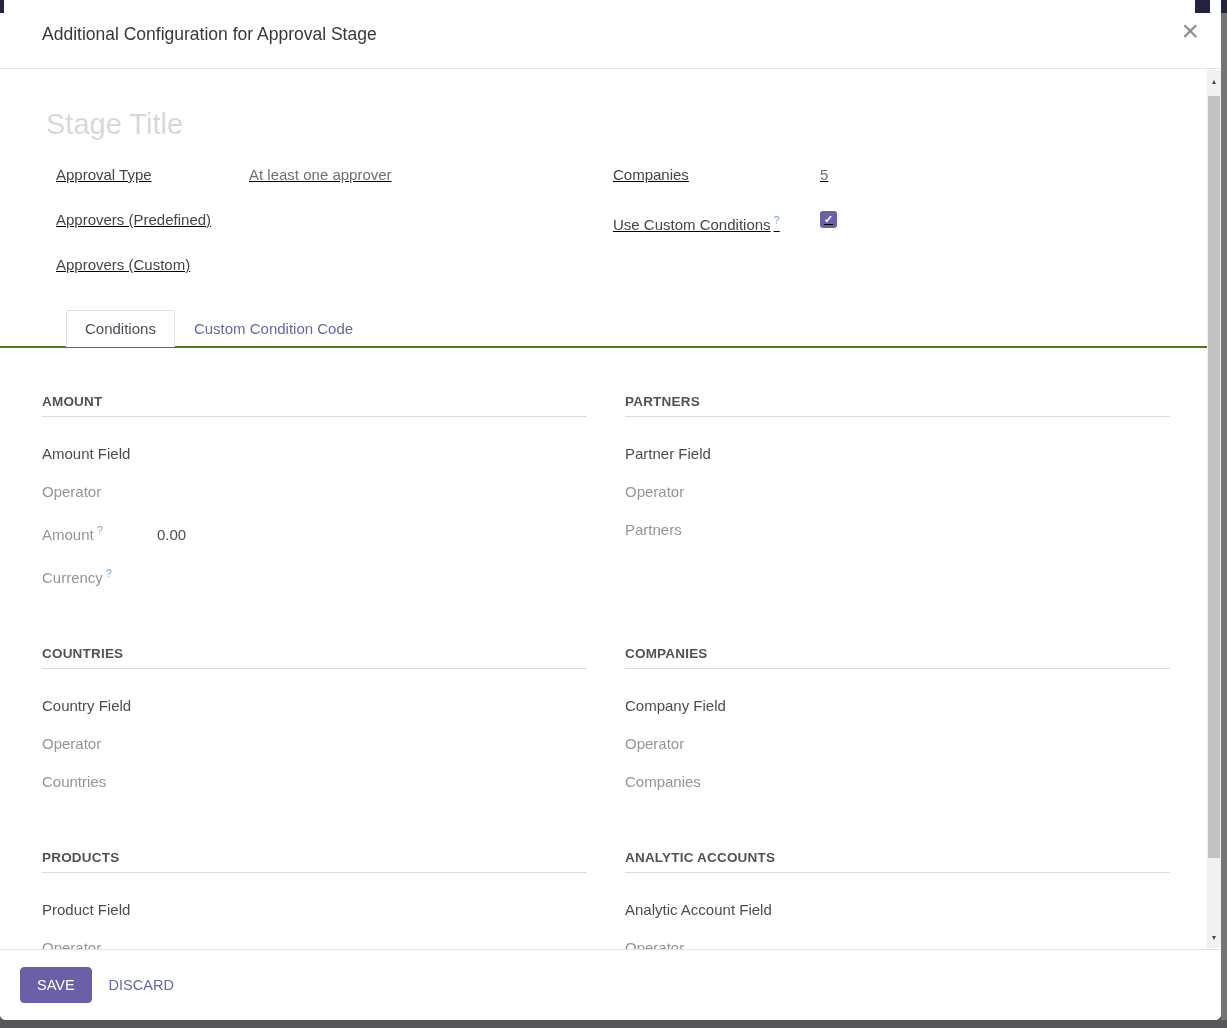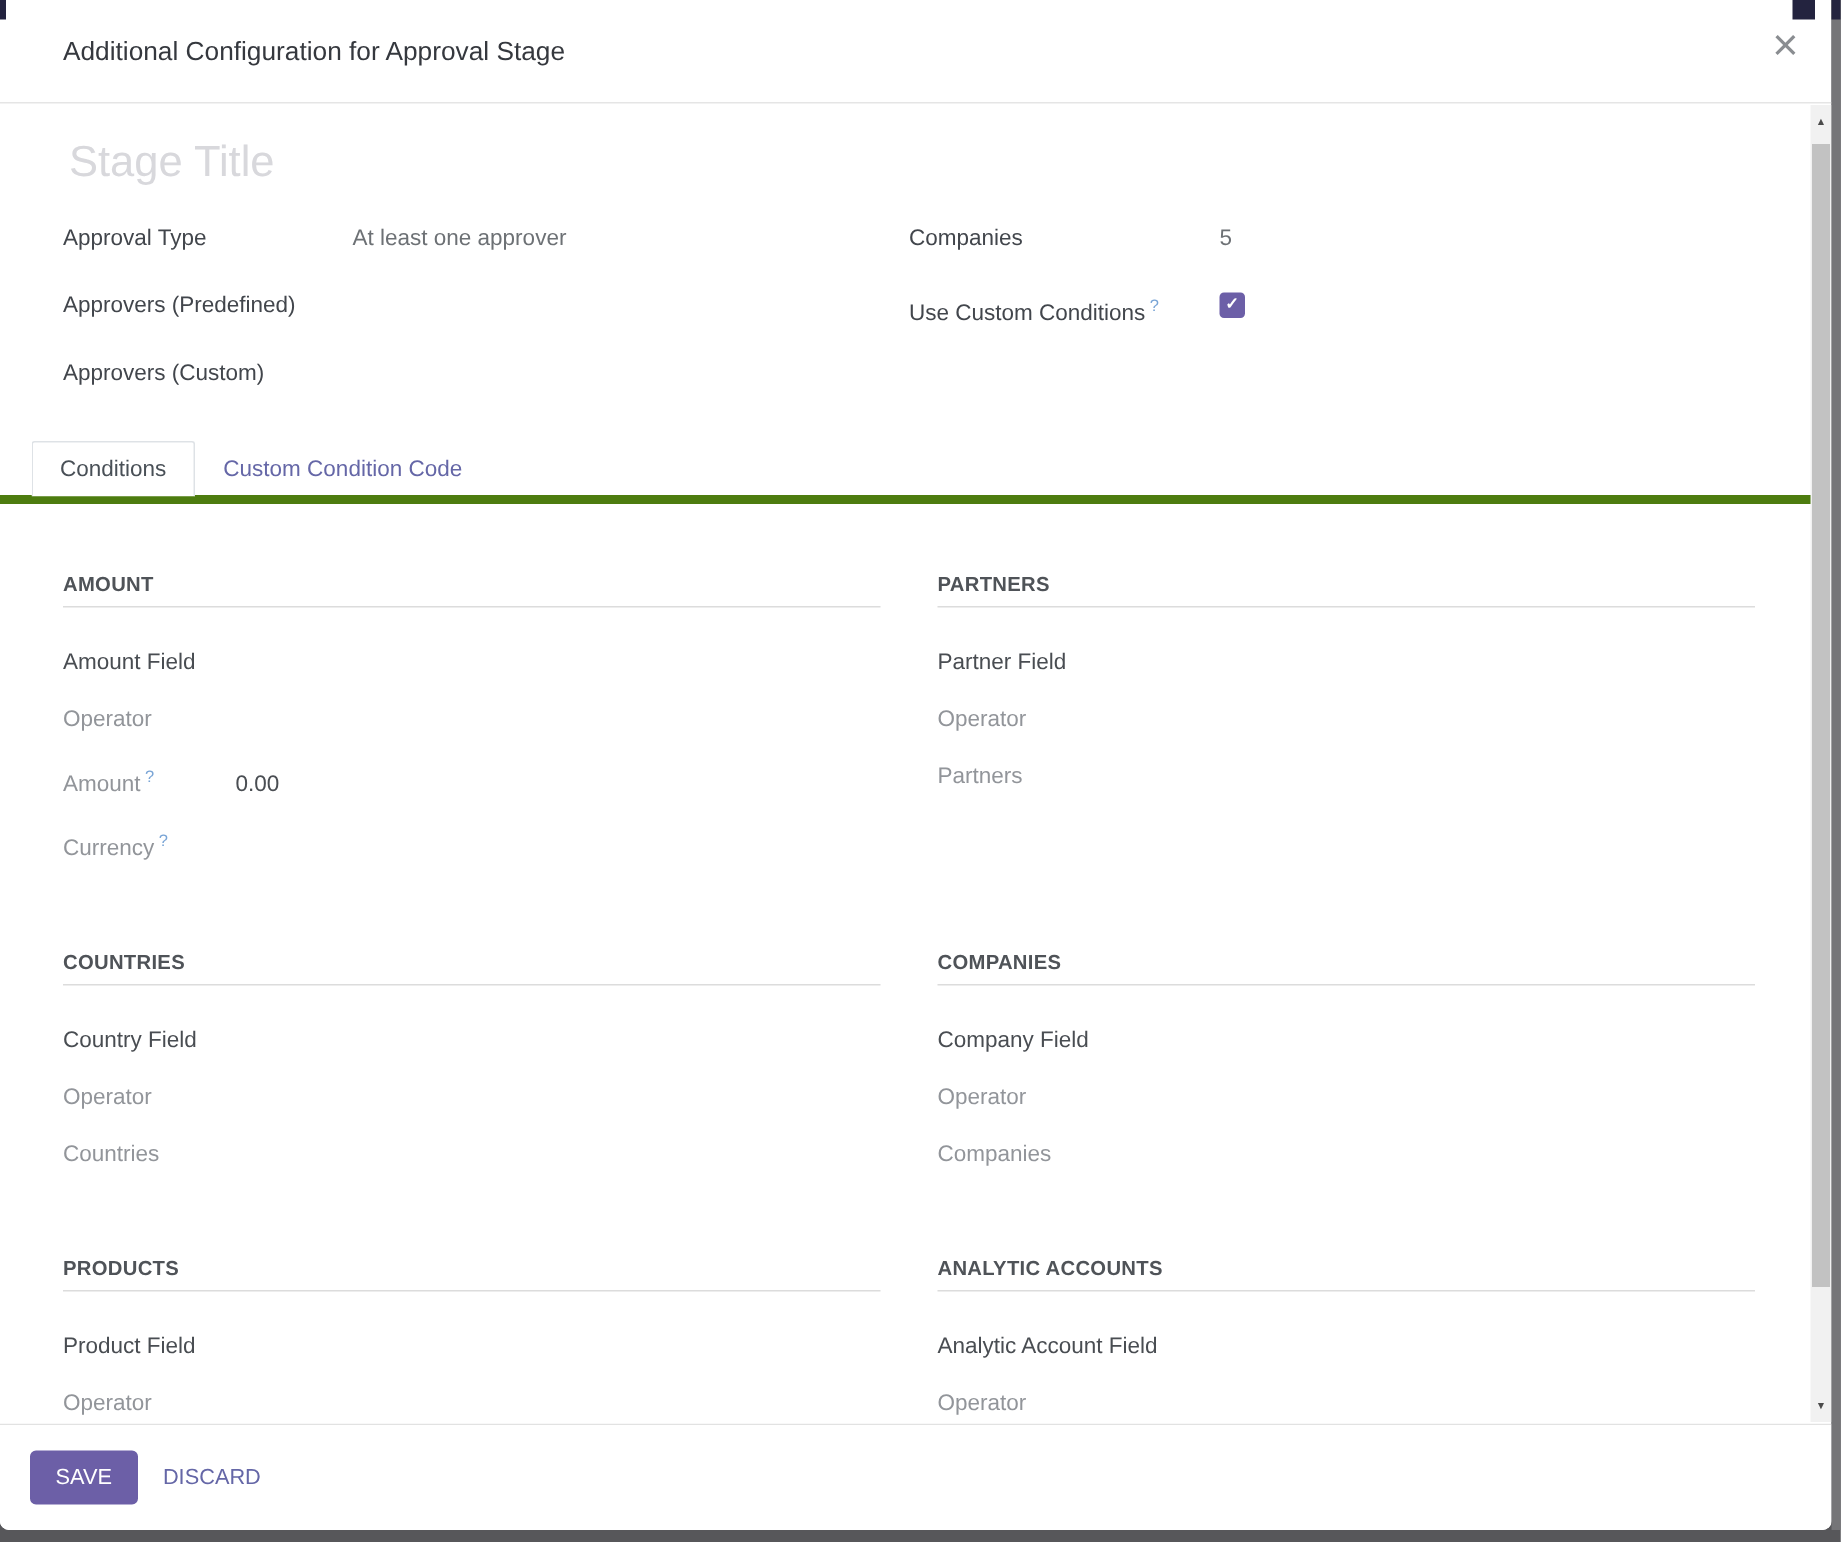--- a/index.html
+++ b/index.html
@@ -16,43 +16,43 @@
   .modal { position:absolute; left:0; top:0; width:1221px; height:1020px;
     background:#ffffff; border-radius:0 0 6px 6px; z-index:1; }
 
   .modal-header { height:69px; padding:24px 24px 0 42px; position:relative;
     border-bottom:1px solid #e5e5e5; }
   .modal-title { font-size:17.5px; color:#35383e; }
   .btn-close { position:absolute; right:22px; top:16px; font-size:30px; line-height:30px;
     color:#8a8d91; background:none; border:none; cursor:pointer; font-weight:300; }
 
   
-  .modal-body { position:absolute; top:70px; left:0; width:1211px; height:879px;
+  .modal-body { position:absolute; top:86px; left:0; width:1211px; height:879px;
     overflow:hidden; background:#fff; }
 
   .stage-title-wrap { padding:16px 42px 0 42px; }
   .stage-title-input { width:700px; border:none; outline:none; font-size:29px;
     font-family:"Liberation Sans", sans-serif; color:#555; padding:6px 4px; }
   .stage-title-input::placeholder { color:#d8d8dc; }
 
   .top-form { display:grid; grid-template-columns:1fr 1fr; 
-    padding:18px 41px 0 42px; }
+    padding:18px 41px 0 56px;text-decoration:underline; }
   .form-row { display:flex; align-items:flex-start; margin-bottom:25px; min-height:20px; }
   .form-label { width:193px; flex:none; font-size:15px; color:#42464c; line-height:20px; }
   .form-label-r { width:207px; flex:none; font-size:15px; color:#42464c; line-height:20px; }
   .form-value { font-size:15px; color:#6d7175; line-height:20px; }
   .help-sup { font-size:11px; color:#7aa5d6; vertical-align:super; margin-left:3px; }
 
   .checkbox { width:17px; height:17px; background:#6c5fa7; border-radius:3px;
     display:inline-flex; align-items:center; justify-content:center;
     color:#fff; font-size:11px; font-weight:bold; line-height:1; cursor:pointer; margin-top:1px; }
 
   
-  .tabbar { display:flex; align-items:flex-end; border-bottom:6px solid #4d7c0f;
-    padding-left:21px; margin-top:10px; }
+  .tabbar { display:flex; align-items:flex-end; border-bottom:2px solid #4d7c0f;
+    padding-left:66px; margin-top:10px; }
   .tab { padding:9px 18px; font-size:15px; margin-bottom:-1px; cursor:pointer;
     border:1px solid transparent; border-radius:2px 2px 0 0; }
   .tab.active { background:#fff; border-color:#dee2e6 #dee2e6 #fff #dee2e6; color:#495057; }
   .tab.inactive { color:#6567a7; }
 
   
   .sections { display:grid; grid-template-columns:1fr 1fr; column-gap:38px;
     padding:46px 41px 0 42px; }
   .section { margin-bottom:40px; }
   .section-title { font-size:13.5px; font-weight:bold; color:#4f5358;

